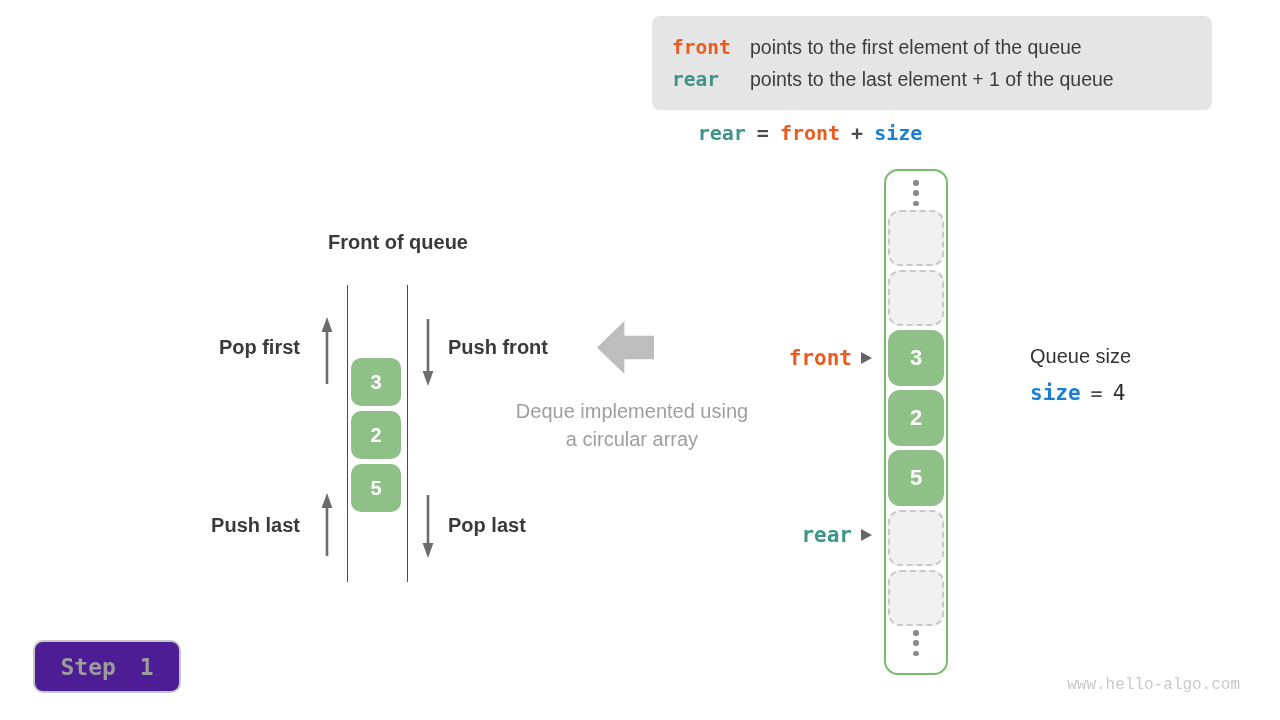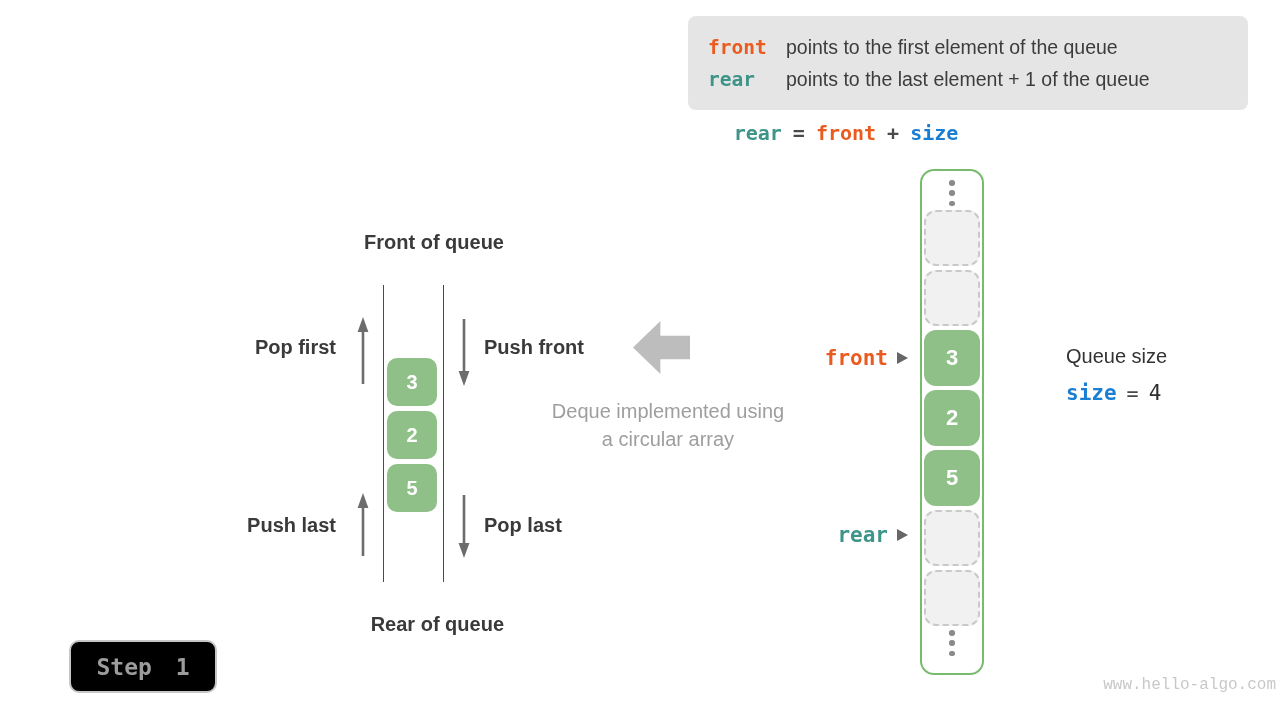--- a/index.html
+++ b/index.html
@@ -1,20 +1,20 @@
 <!DOCTYPE html>
 <html><head>
 <meta charset="utf-8">
 <style>
   html,body{margin:0;padding:0;background:#fff;}
   .stage{
     position:relative;width:1280px;height:720px;background:#ffffff;
     font-family:"Liberation Sans",sans-serif;overflow:hidden;
   }
-  .abs{position:absolute;margin-left:36px;}
+  .abs{position:absolute;}
 
   
   .info-box{
     left:652px;top:16px;width:560px;height:94px;background:#E5E5E5;
     border-radius:8px;display:flex;flex-direction:column;justify-content:center;
     padding-left:20px;box-sizing:border-box;gap:9px;
   }
   .info-line{display:flex;align-items:center;font-size:19.5px;color:#3C3C3C;}
   .info-line .kw{font-family:"DejaVu Sans Mono",monospace;font-weight:bold;font-size:19.5px;
     display:inline-block;min-width:66px;margin-right:12px;}
@@ -72,21 +72,21 @@
   .qs-title{left:1030px;top:345px;font-size:20px;color:#333;}
   .qs-line{left:1030px;top:381px;display:flex;align-items:center;gap:10px;
     font-family:"DejaVu Sans Mono",monospace;font-size:20px;}
   .qs-var{color:#1A7FD2;font-weight:bold;font-size:21px;}
   .qs-eq{color:#4A4A4A;}
   .qs-val{color:#2E2E2E;font-size:21px;}
 
   
   .step-badge{
     left:33px;top:640px;width:148px;height:53px;box-sizing:border-box;
-    border:2px solid #C6C6C6;border-radius:10px;background:#000000;
+    border:2px solid #C6C6C6;border-radius:10px;background:#4c1d95;
     display:flex;align-items:center;justify-content:center;
     font-family:"DejaVu Sans Mono",monospace;font-weight:bold;font-size:23px;color:#9C9C9C;
     word-spacing:10px;
   }
 
   
   .watermark{left:1058px;top:676px;width:182px;text-align:right;
     font-family:Liberation Mono, monospace;font-size:16px;color:#C8C8C8;}
 </style>
 </head>
@@ -145,21 +145,20 @@
         <line x1="8" y1="2" x2="8" y2="53" stroke="#6C6C6C" stroke-width="2.6"></line>
         <polygon points="8,65 2.6,50 13.4,50" fill="#6C6C6C"></polygon>
       </svg>
   </span>
 
   <div class="abs op-label lbl-right" style="left:150px;top:336px;">Pop first</div>
   <div class="abs op-label" style="left:448px;top:336px;">Push front</div>
   <div class="abs op-label lbl-right" style="left:150px;top:514px;">Push last</div>
   <div class="abs op-label" style="left:448px;top:514px;">Pop last</div>
 
-  <div class="abs dq-heading" style="left:278px;top:613px;">Rear of queue</div>
 
   <div class="abs big-arrow"></div>
   <div class="abs caption">
     <div>Deque implemented using</div>
     <div>a circular array</div>
   </div>
 
   <div class="abs array-col">
     <span class="dots">
         <i></i>

